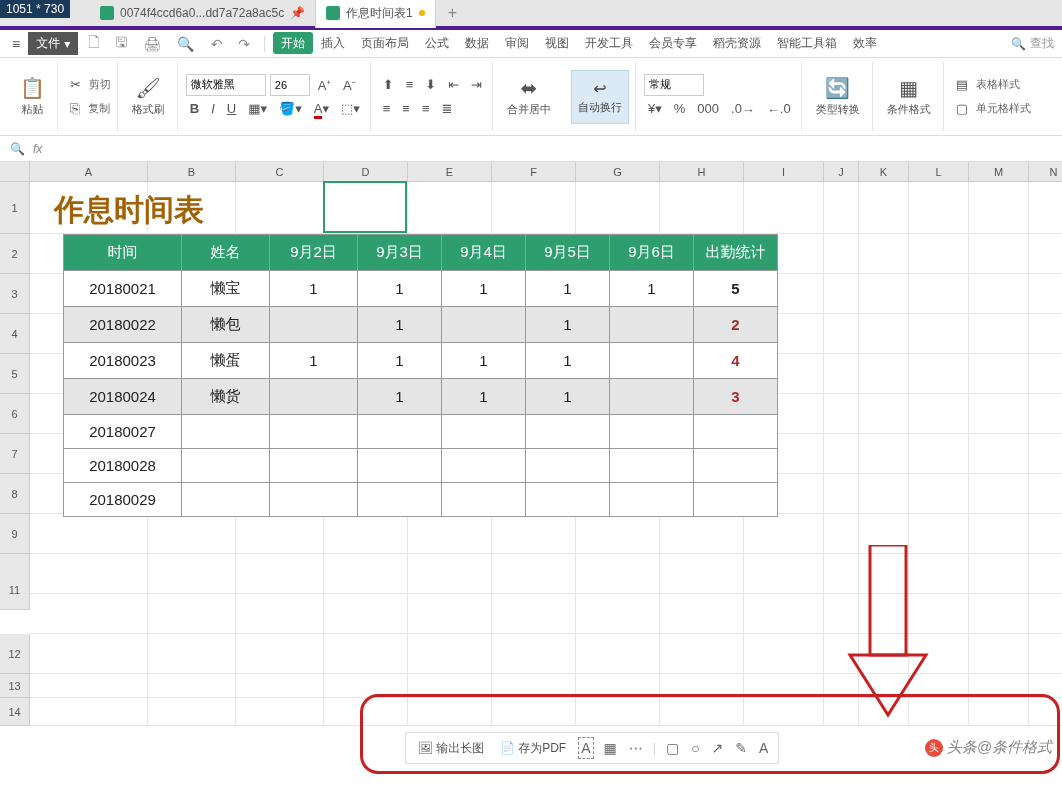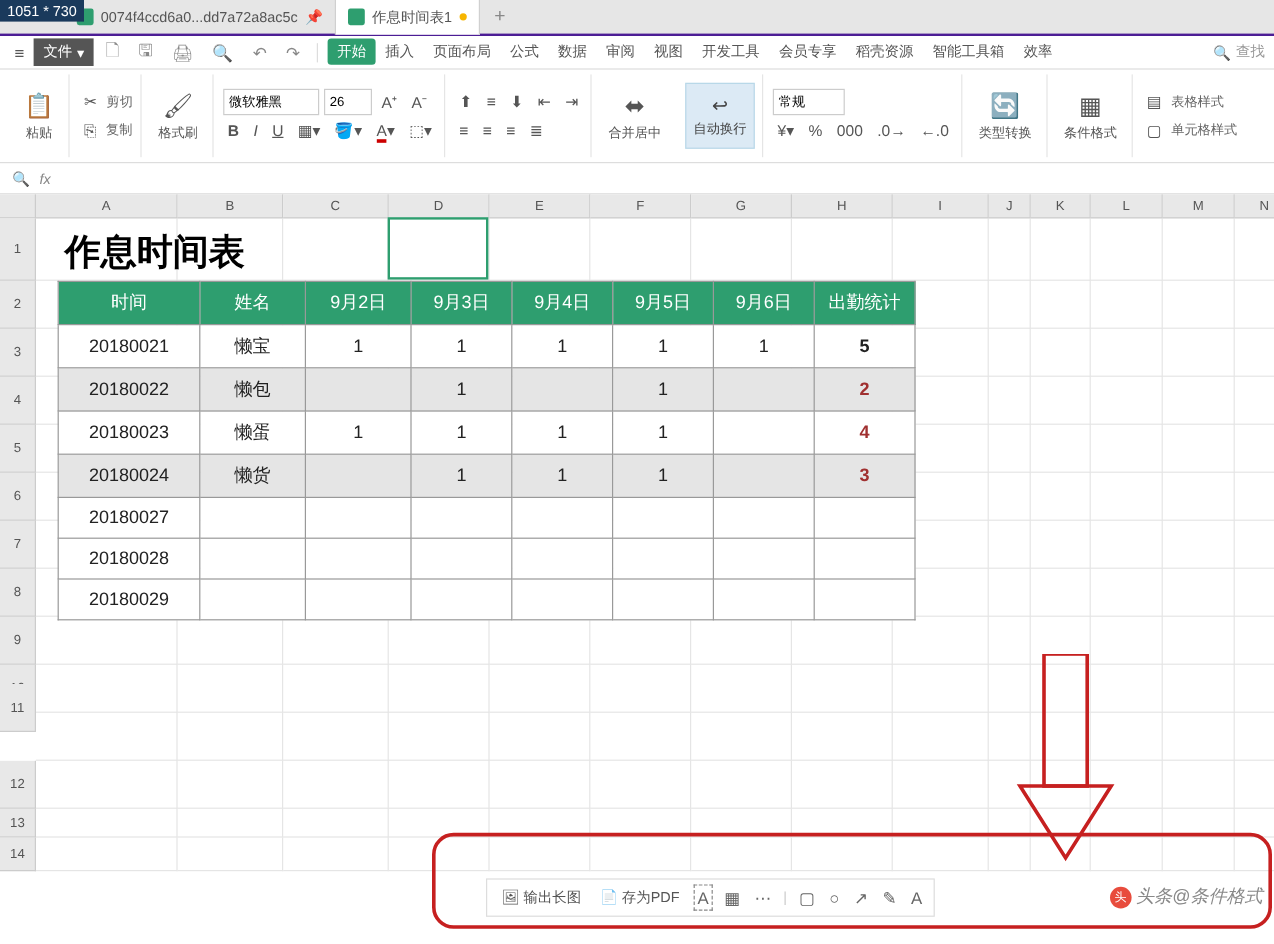--- a/index.html
+++ b/index.html
@@ -1,18 +1,18 @@
 <!DOCTYPE html>
 <html><head>
 <meta charset="utf-8">
 <style>
 * { box-sizing: border-box; margin: 0; padding: 0; }
 body { font-family: "Microsoft YaHei", sans-serif; font-size: 12px; background: #fff; width: 1062px; height: 787px; overflow: hidden; position: relative; }
 .dim-tag { position: absolute; top: 0; left: 0; background: #1a3a5c; color: #fff; padding: 2px 6px; font-size: 12px; z-index: 100; }
-.tabbar { display: flex; align-items: center; height: 30px; background: #e6e6e6; padding-left: 54px; border-bottom: 2px solid #4c1d95; }
+.tabbar { display: flex; align-items: center; height: 30px; background: #e6e6e6; padding-left: 90px; border-bottom: 4px solid #4c1d95; }
 .tab { display: flex; align-items: center; height: 30px; padding: 0 10px; font-size: 12px; color: #555; cursor: pointer; border-right: 1px solid #d0d0d0; gap: 6px; }
 .tab.active { background: #fff; }
 .tab-icon { width: 14px; height: 14px; background: #2e9e6f; border-radius: 2px; display: inline-block; }
 .tab-dot { width: 6px; height: 6px; border-radius: 50%; background: #f7b500; }
 .tab-plus { padding: 0 12px; font-size: 16px; color: #888; cursor: pointer; }
 .menubar { display: flex; align-items: center; height: 28px; padding: 0 8px; gap: 4px; border-bottom: 1px solid #ddd; position: relative; }
 .hamburger { font-size: 14px; color: #555; padding: 0 4px; cursor: pointer; }
 .file-btn { background: #555; color: #fff; padding: 3px 8px; font-size: 12px; cursor: pointer; display: flex; align-items: center; gap: 4px; }
 .qat-icon { color: #888; padding: 0 6px; cursor: pointer; font-size: 14px; }
 .vsep { width: 1px; height: 16px; background: #ddd; margin: 0 4px; }
@@ -35,22 +35,22 @@
 .namebox-row { display: flex; align-items: center; height: 26px; border-bottom: 1px solid #ddd; }
 .namebox { width: 150px; border-right: 1px solid #ddd; text-align: center; font-size: 12px; padding: 4px; }
 .fx-area { display: flex; align-items: center; gap: 8px; padding: 0 10px; color: #888; }
 .grid-wrap { display: flex; height: 570px; }
 .colhdrs { display: flex; height: 20px; }
 .corner { width: 30px; height: 20px; background: #e8e8e8; border-right: 1px solid #ccc; border-bottom: 1px solid #ccc; }
 .colhdr { background: #e8e8e8; border-right: 1px solid #ccc; border-bottom: 1px solid #ccc; text-align: center; font-size: 11px; color: #555; line-height: 20px; }
 .rowhdr { width: 30px; background: #e8e8e8; border-right: 1px solid #ccc; border-bottom: 1px solid #ccc; text-align: center; font-size: 11px; color: #555; display: flex; align-items: center; justify-content: center; }
 .gridcell { position: absolute; border-right: 1px solid #e5e5e5; border-bottom: 1px solid #e5e5e5; }
 .sel-cell { position: absolute; border: 2px solid #2e9e6f; background: #fff; pointer-events: none; }
-.title-text { font-size: 30px; font-weight: bold; color: #000000; }
-.data-table { border-collapse: collapse; position: absolute; }
+.title-text { font-size: 30px; font-weight: bold; color: #a16207; }
+.data-table { border-collapse: collapse; position: absolute; margin-left: 15px; }
 .data-table th { background: #2e9e6f; color: #fff; font-weight: normal; font-size: 15px; border: 1px solid #999; padding: 8px 0; text-align: center; }
 .data-table td { border: 1px solid #999; font-size: 15px; text-align: center; color: #222; padding: 8px 0; background: #fff; }
 .data-table tr.shade td { background: #e5e5e5; }
 .attend { font-weight: bold; }
 .attend.low { color: #a03030; }
 .red-arrow { position: absolute; pointer-events: none; }
 .red-box { position: absolute; border: 3px solid #c62020; border-radius: 18px; pointer-events: none; }
 .bottom-toolbar { position: absolute; left: 405px; top: 732px; display: flex; align-items: center; gap: 8px; background: #fff; padding: 4px 8px; border: 1px solid #ddd; font-size: 12px; color: #555; }
 .bt-btn { display: flex; align-items: center; gap: 3px; cursor: pointer; padding: 2px 4px; }
 .bt-icon { font-size: 14px; color: #666; padding: 2px; cursor: pointer; }

